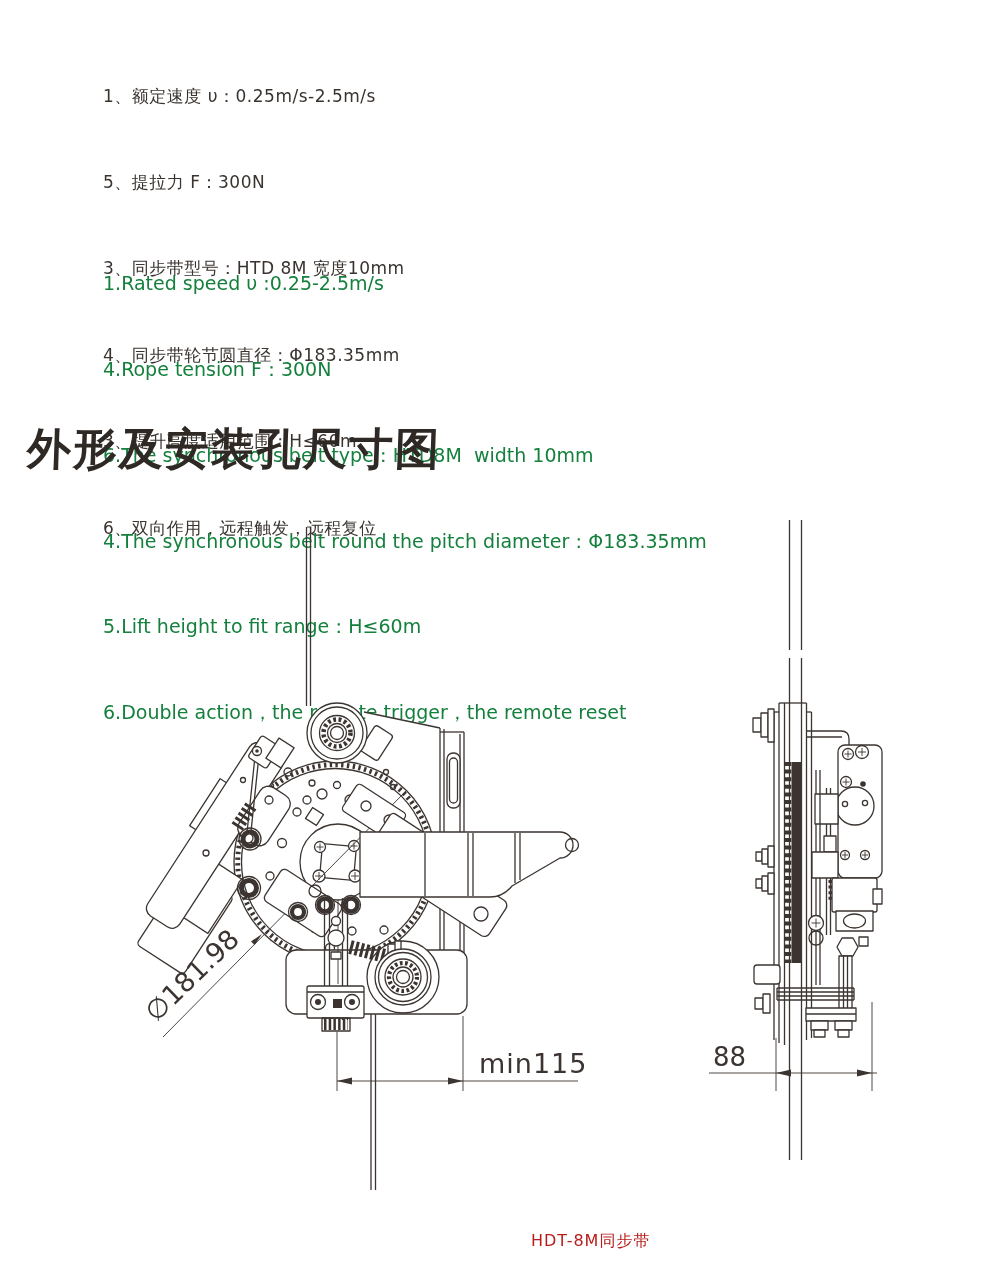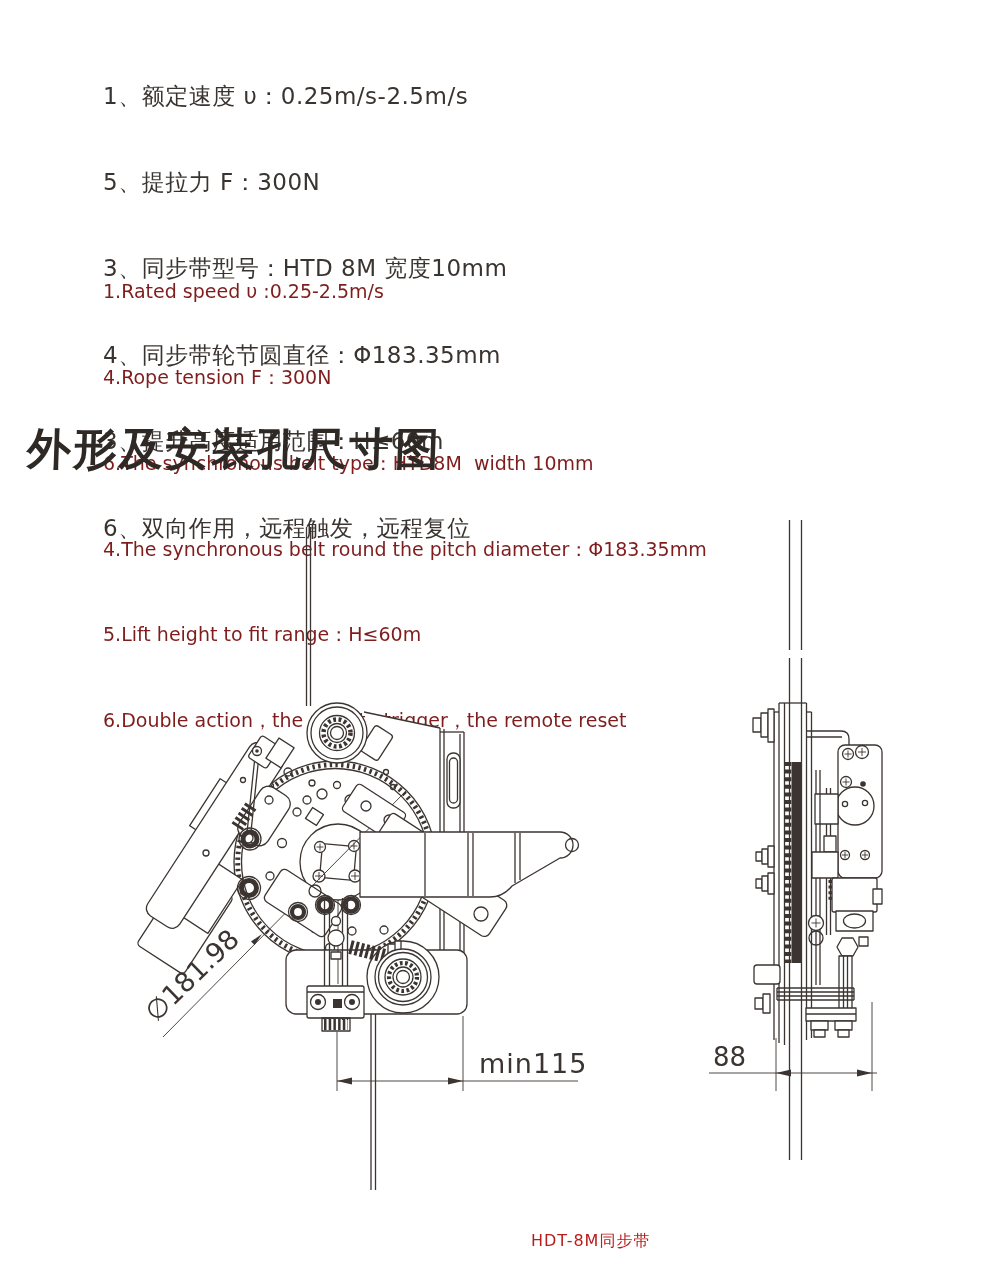--- a/index.html
+++ b/index.html
@@ -1,21 +1,21 @@
 <!DOCTYPE html>
 <html><head>
 <meta charset="utf-8">
 <style>
   html,body{margin:0;padding:0;background:#ffffff;}
   .page{position:relative;width:1000px;height:1264px;background:#ffffff;overflow:hidden;
         font-family:"DejaVu Sans","Liberation Sans",sans-serif;color:#3b3430;}
-  .spec-cn{position:absolute;left:103px;top:24px;font-size:23px;line-height:28.8px;
+  .spec-cn{position:absolute;left:103px;top:24px;font-size:17px;line-height:28.8px;
            letter-spacing:0.5px;white-space:pre;color:#3a3430;}
-  .spec-en{position:absolute;left:103px;top:220px;font-size:19px;line-height:28.6px;
-           white-space:pre;color:#7f1d1d;}
+  .spec-en{position:absolute;left:103px;top:212px;font-size:19px;line-height:28.6px;
+           white-space:pre;color:#15803d;}
   .heading{position:absolute;left:27px;top:420px;font-size:44px;font-weight:bold;
            font-family:"DejaVu Serif","Liberation Serif",serif;letter-spacing:2px;
            color:#2e2925;transform:skewX(-2deg);}
   .caption{position:absolute;left:531px;top:1231px;font-size:16px;color:#b91c1c;letter-spacing:1px;}
   svg.draw{position:absolute;left:0;top:0;}
   .s{stroke:#3b3430;stroke-width:1.3;fill:none;stroke-linejoin:round;stroke-linecap:butt;}
   .sf{stroke:#3b3430;stroke-width:1.3;fill:#ffffff;stroke-linejoin:round;}
   .k{fill:#3b3430;stroke:none;}
   .thin{stroke-width:0.9;}
   text.dim{fill:#3b3430;stroke:none;font-family:"DejaVu Sans","Liberation Sans",sans-serif;}

